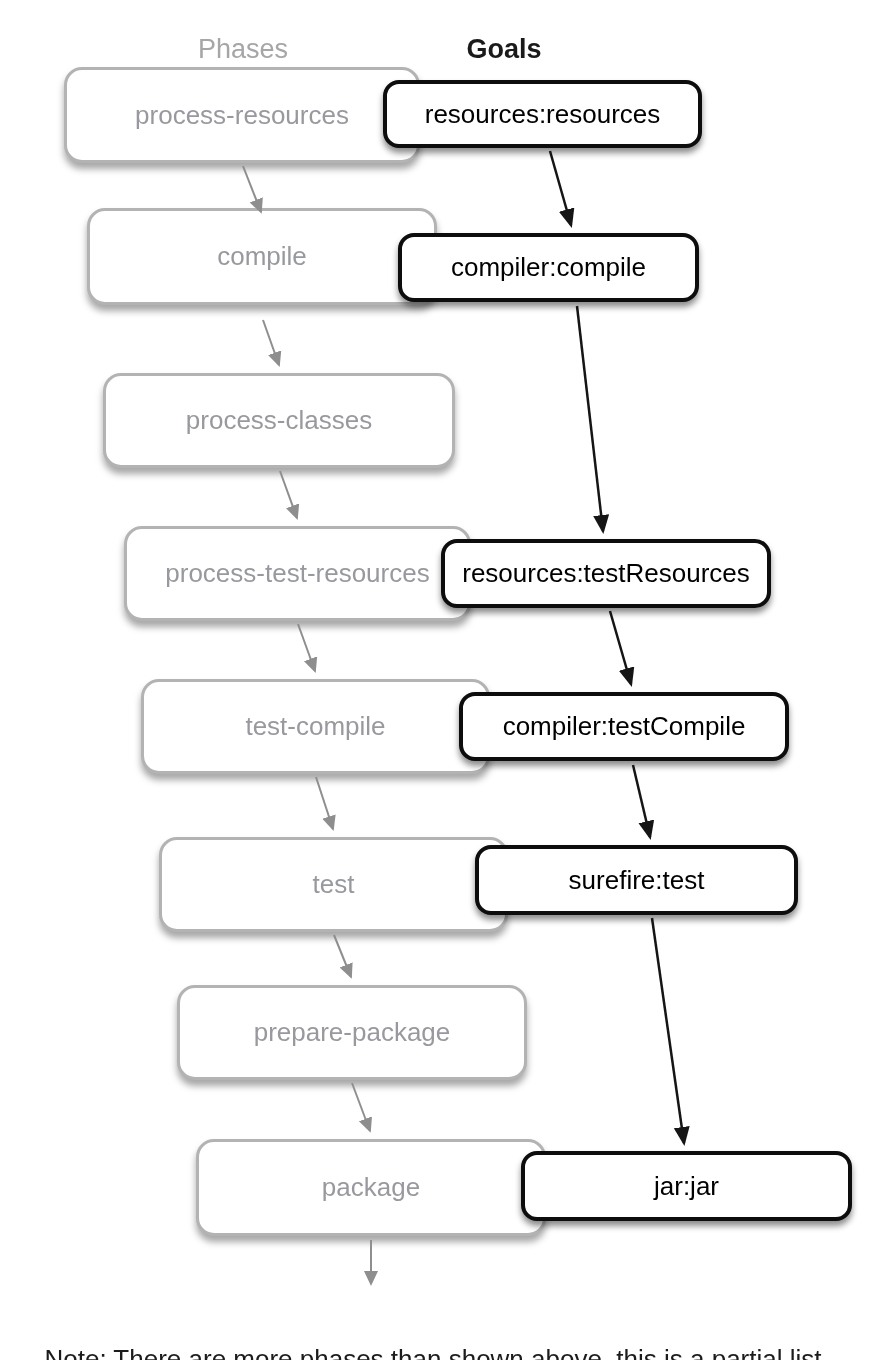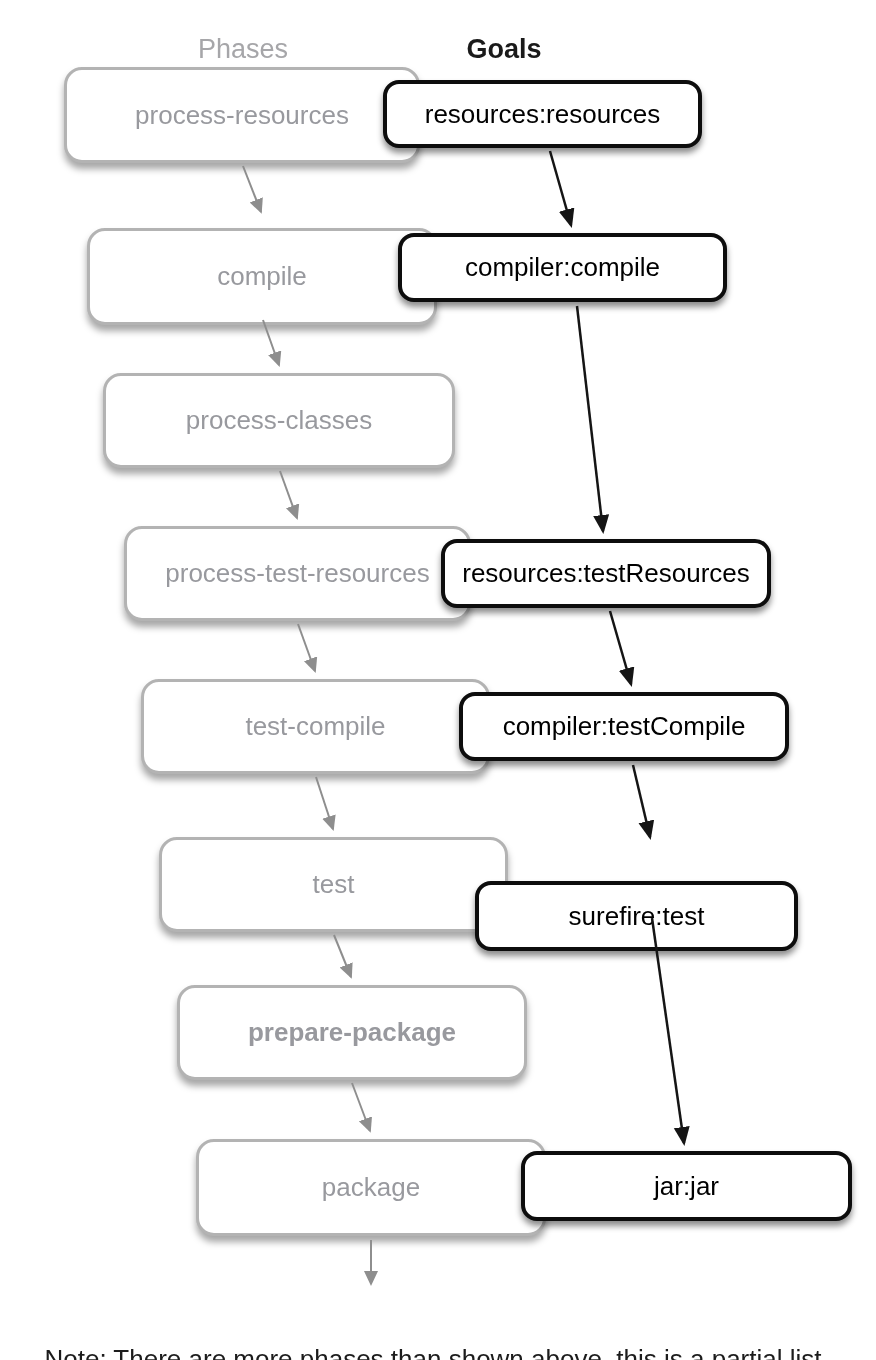--- a/index.html
+++ b/index.html
@@ -72,55 +72,55 @@
 <body>
 
 <div class="canvas">
 
   <div class="col-header phases" style="left:243px; top:34px;">Phases</div>
   <div class="col-header goals" style="left:504px; top:34px;font-weight:bold;">Goals</div>
 
   <div class="phase-box" style="left:64px;  top:67px;   width:356px; height:96px;">
     <span>process-resources</span>
   </div>
-  <div class="phase-box" style="left:87px;  top:228px;  width:350px; height:97px;">
+  <div class="phase-box" style="left:87px;  top:208px;  width:350px; height:97px;">
     <span>compile</span>
   </div>
   <div class="phase-box" style="left:103px; top:373px;  width:352px; height:95px;">
     <span>process-classes</span>
   </div>
   <div class="phase-box" style="left:124px; top:526px;  width:347px; height:95px;">
     <span>process-test-resources</span>
   </div>
   <div class="phase-box" style="left:141px; top:679px;  width:349px; height:95px;">
     <span>test-compile</span>
   </div>
   <div class="phase-box" style="left:159px; top:837px;  width:349px; height:95px;">
     <span>test</span>
   </div>
-  <div class="phase-box" style="left:177px; top:985px;  width:350px; height:95px;font-weight:bold;">
+  <div class="phase-box" style="left:177px; top:985px;  width:350px; height:95px;">
     <span>prepare-package</span>
   </div>
   <div class="phase-box" style="left:196px; top:1139px; width:350px; height:97px;text-align:right;">
     <span>package</span>
   </div>
 
   <div class="goal-box" style="left:383px; top:80px;   width:319px; height:68px;">
     <span>resources:resources</span>
   </div>
-  <div class="goal-box" style="left:398px; top:233px;  width:329px; height:69px;">
+  <div class="goal-box" style="left:398px; top:233px;  width:301px; height:69px;">
     <span>compiler:compile</span>
   </div>
   <div class="goal-box" style="left:441px; top:539px;  width:330px; height:69px;">
     <span>resources:testResources</span>
   </div>
   <div class="goal-box" style="left:459px; top:692px;  width:330px; height:69px;">
     <span>compiler:testCompile</span>
   </div>
-  <div class="goal-box" style="left:475px; top:845px;  width:323px; height:70px;margin-top:36px;">
+  <div class="goal-box" style="left:475px; top:845px;  width:323px; height:70px;">
     <span>surefire:test</span>
   </div>
   <div class="goal-box" style="left:521px; top:1151px; width:331px; height:70px;">
     <span>jar:jar</span>
   </div>
 
   <svg class="arrows" width="876" height="1360" viewBox="0 0 876 1360">
     <defs>
       <marker id="head-gray" markerUnits="userSpaceOnUse" markerWidth="18" markerHeight="16" refX="13" refY="7" orient="auto">
         <path d="M0,0 L15,7 L0,14 Z" fill="#8e8e8e"></path>

